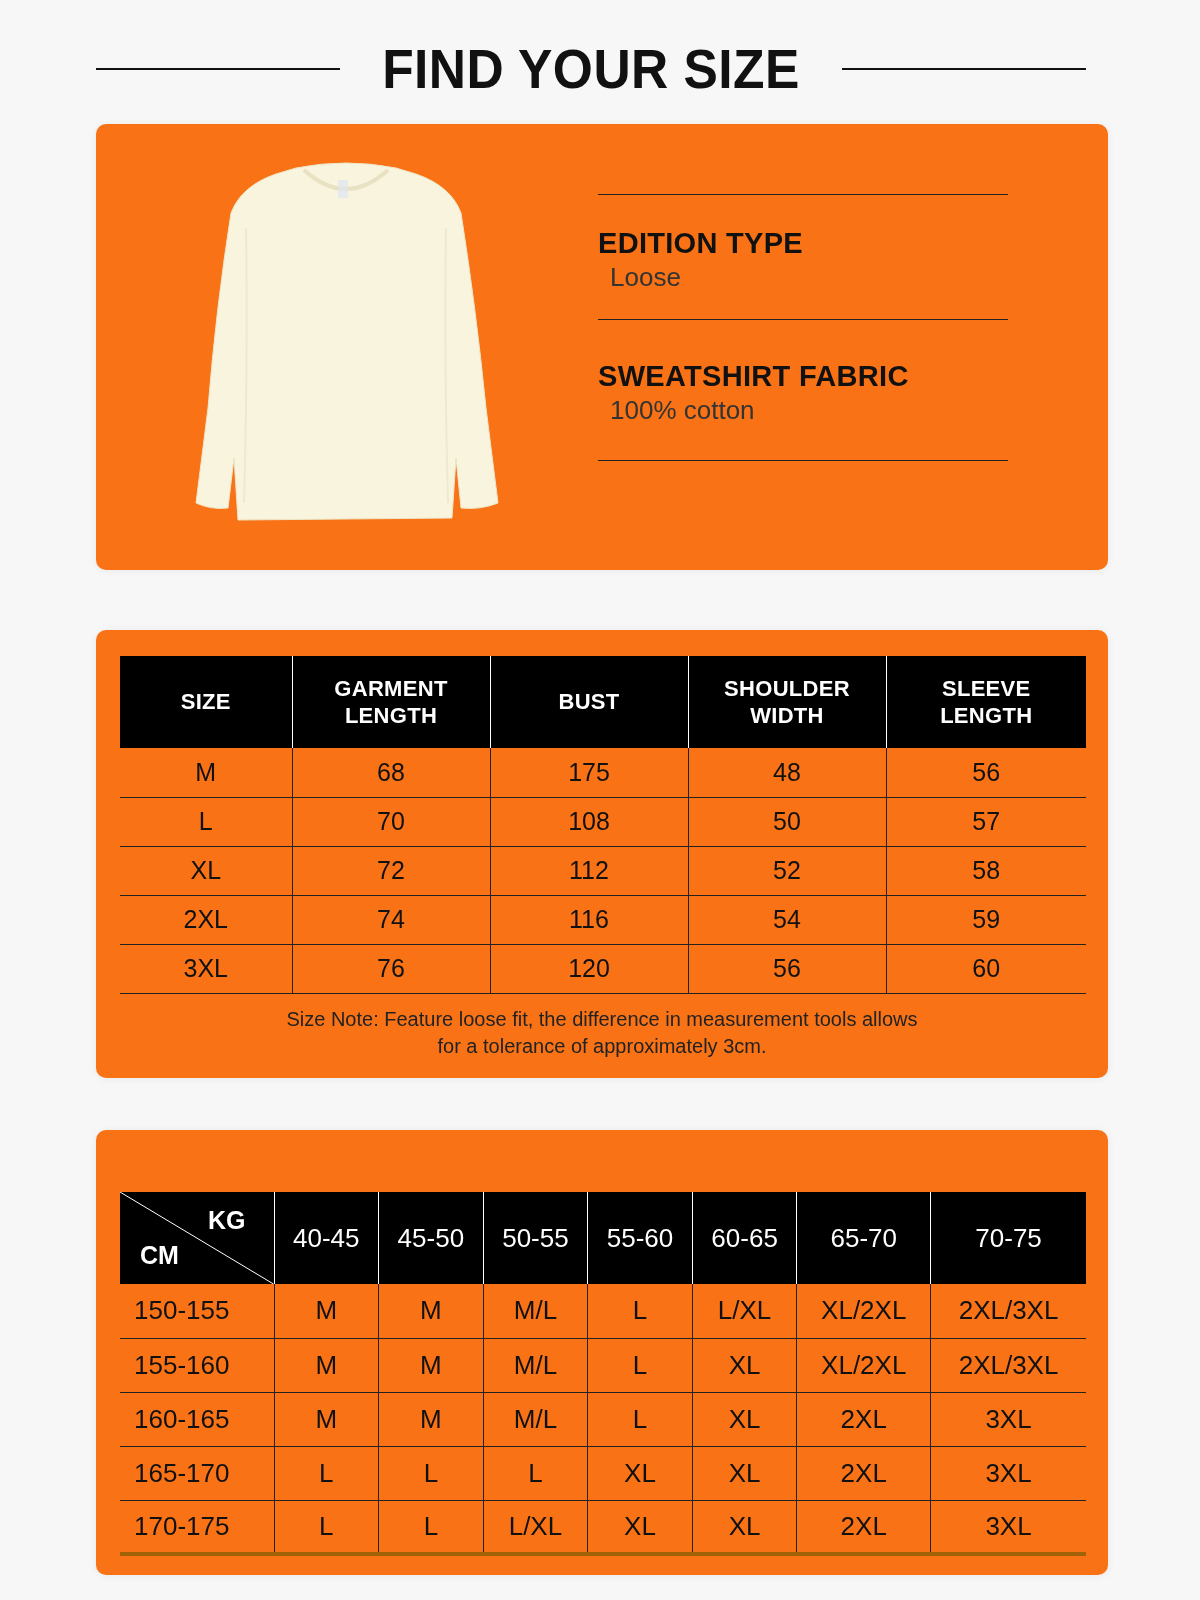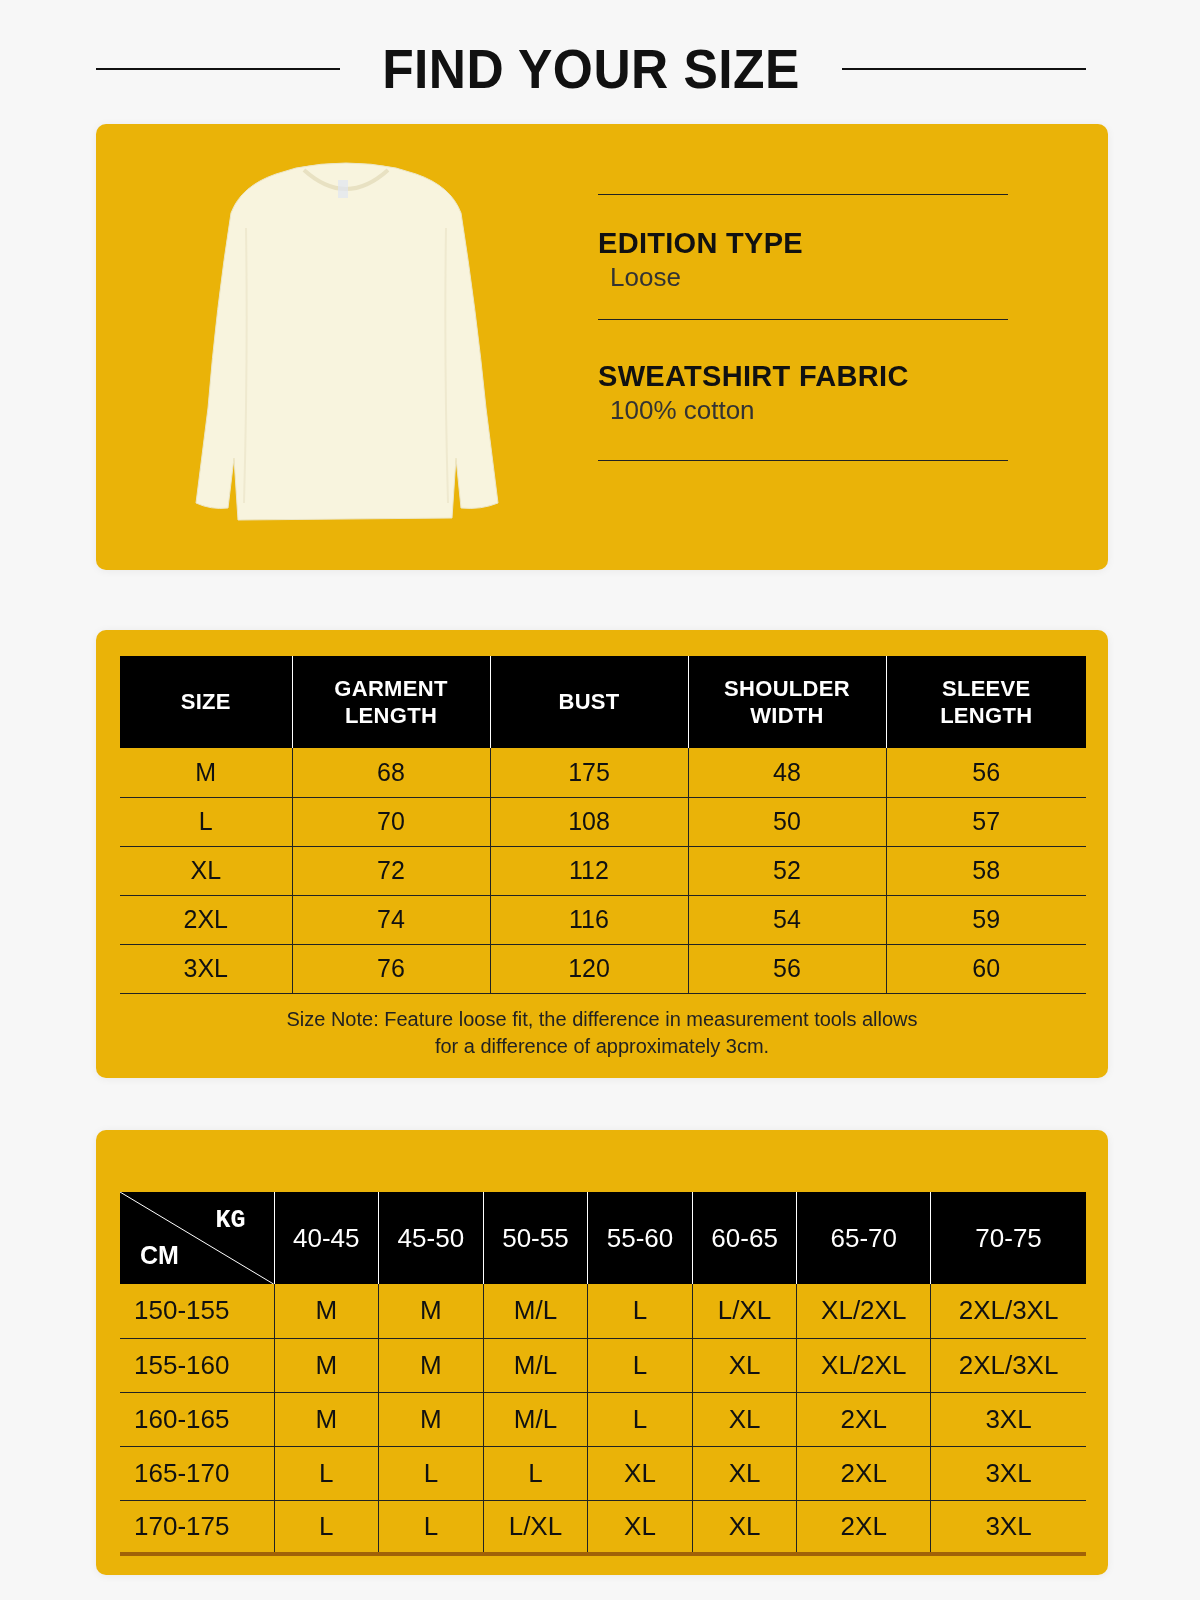--- a/index.html
+++ b/index.html
@@ -5,21 +5,21 @@
     * { box-sizing: border-box; margin: 0; padding: 0; }
     html, body { width: 1200px; height: 1600px; background: #f7f7f7; }
     body { font-family: "Liberation Sans", sans-serif; color: #111; position: relative; overflow: hidden; }
 
     .title-row { position: absolute; left: 96px; top: 32px; width: 990px; height: 70px; }
     .title-line { position: absolute; top: 36px; height: 2px; background: #111; }
     .title-line.left { left: 0; width: 244px; }
     .title-line.right { right: 0; width: 244px; }
     .title-text { position: absolute; left: 0; right: 0; top: 4px; text-align: center; font-weight: bold; font-size: 56px; letter-spacing: 0.5px; transform: scaleX(0.92); }
 
-    .card { position: absolute; left: 96px; width: 1012px; background: #eab308; border-radius: 10px; box-shadow: 0 1px 8px rgba(0,0,0,0.06); }
+    .card { position: absolute; left: 96px; width: 1012px; background: #f97316; border-radius: 10px; box-shadow: 0 1px 8px rgba(0,0,0,0.06); }
     .card1 { top: 124px; height: 446px; }
     .card2 { top: 630px; height: 448px; }
     .card3 { top: 1130px; height: 445px; }
 
     .shirt { position: absolute; left: 80px; top: 34px; width: 340px; height: 370px; }
 
     .specs { position: absolute; left: 502px; top: 70px; width: 410px; }
     .rule { height: 1px; background: #222; width: 410px; }
     .spec-block { padding: 0; }
     .spec-label { font-weight: bold; font-size: 29px; letter-spacing: 0.3px; }
@@ -33,21 +33,21 @@
     .size-table td:first-child { border-left: none; }
     .size-table tr:first-child td { border-top: none; }
     .size-table tbody tr:last-child td { border-bottom: 1px solid #222; }
 
     .note { position: absolute; left: 0; right: 0; top: 376px; text-align: center; font-size: 20px; line-height: 27px; color: #222; }
 
     .ref-title { position: absolute; left: 0; right: 0; top: 12px; text-align: center; font-weight: bold; font-size: 30px; }
     .ref-table { left: 24px; top: 62px; width: 966px; }
     .ref-table th { background: #000; color: #fff; font-weight: normal; font-size: 26px; height: 92px; border-left: 1px solid #fff; }
     .ref-table th.corner { border-left: none; position: relative; width: 154px; padding: 0; }
-    .corner .kg { position: absolute; right: 28px; top: 14px; font-weight: bold; font-size: 25px; font-family: Liberation Mono, monospace; }
+    .corner .kg { position: absolute; right: 28px; top: 14px; font-weight: bold; font-size: 25px; }
     .corner .cm { position: absolute; left: 20px; bottom: 14px; font-weight: bold; font-size: 25px; }
     .corner svg { position: absolute; left: 0; top: 0; width: 100%; height: 100%; }
     .ref-table td { text-align: center; font-size: 26px; height: 54px; border-top: 1px solid #222; border-left: 1px solid #222; }
     .ref-table td:first-child { border-left: none; text-align: left; padding-left: 14px; }
     .ref-table tbody tr:first-child td { border-top: none; }
     .ref-table tbody tr:last-child td { border-bottom: 4px solid #a16207; }
   </style>
 </head>
 <body>
 
@@ -125,21 +125,21 @@
         <td>3XL</td>
         <td>76</td>
         <td>120</td>
         <td>56</td>
         <td>60</td>
       </tr>
     </tbody>
   </table>
   <div class="note">
     <div>Size Note: Feature loose fit, the difference in measurement tools allows</div>
-    <div>for a difference of approximately 3cm.</div>
+    <div>for a tolerance of approximately 3cm.</div>
   </div>
 </div>
 
 <div class="card card3">
   <table class="ref-table">
     <thead>
       <tr>
         <th class="corner">
           <svg viewBox="0 0 154 92" preserveAspectRatio="none">
               <line x1="0" y1="0" x2="154" y2="92" stroke="#fff" stroke-width="1"></line>

